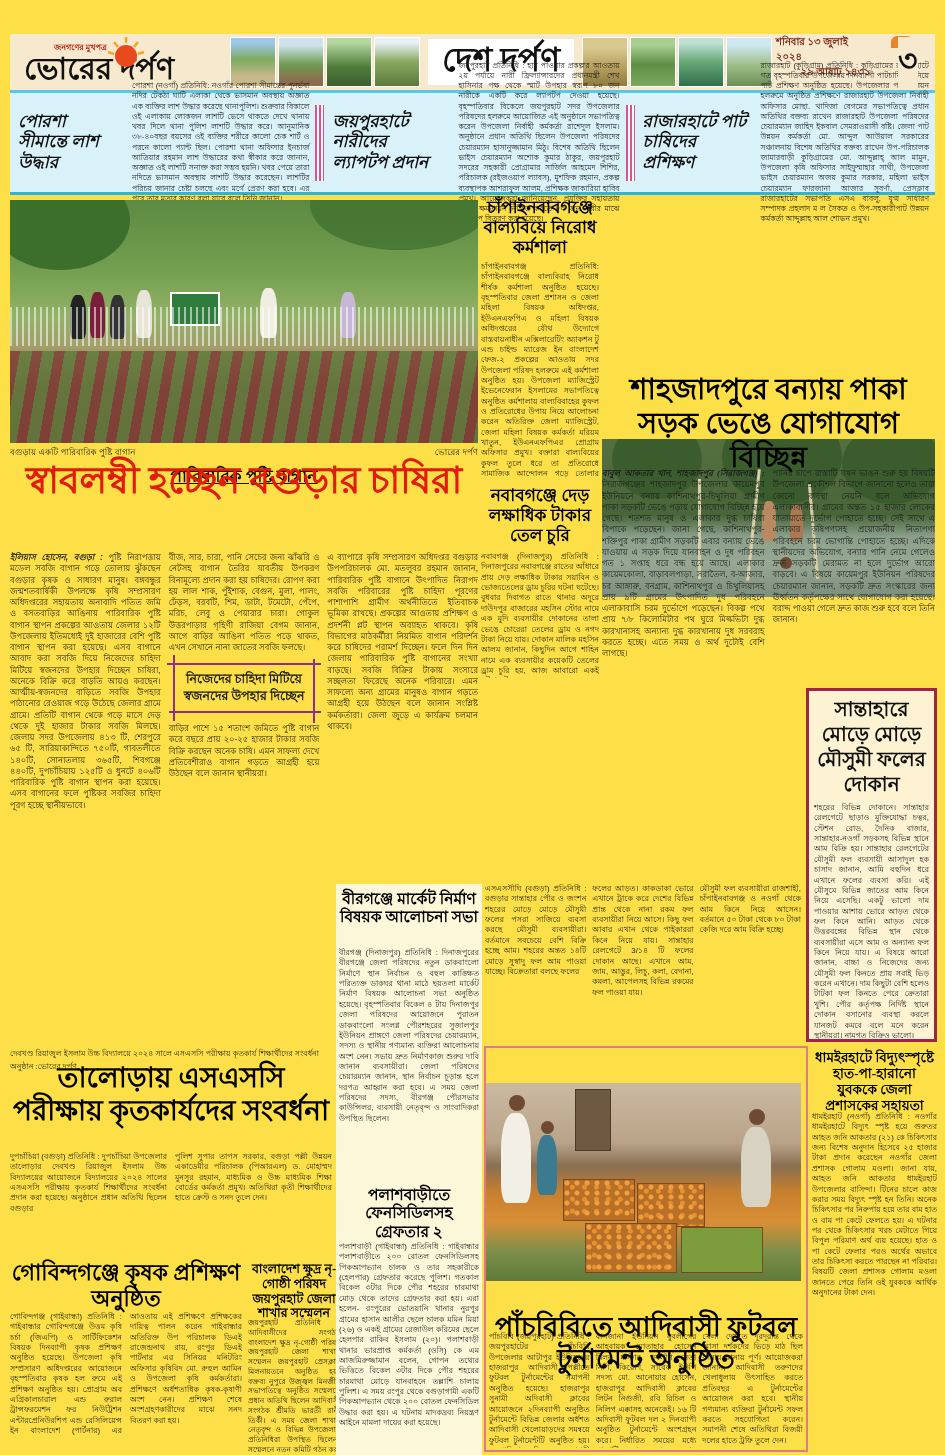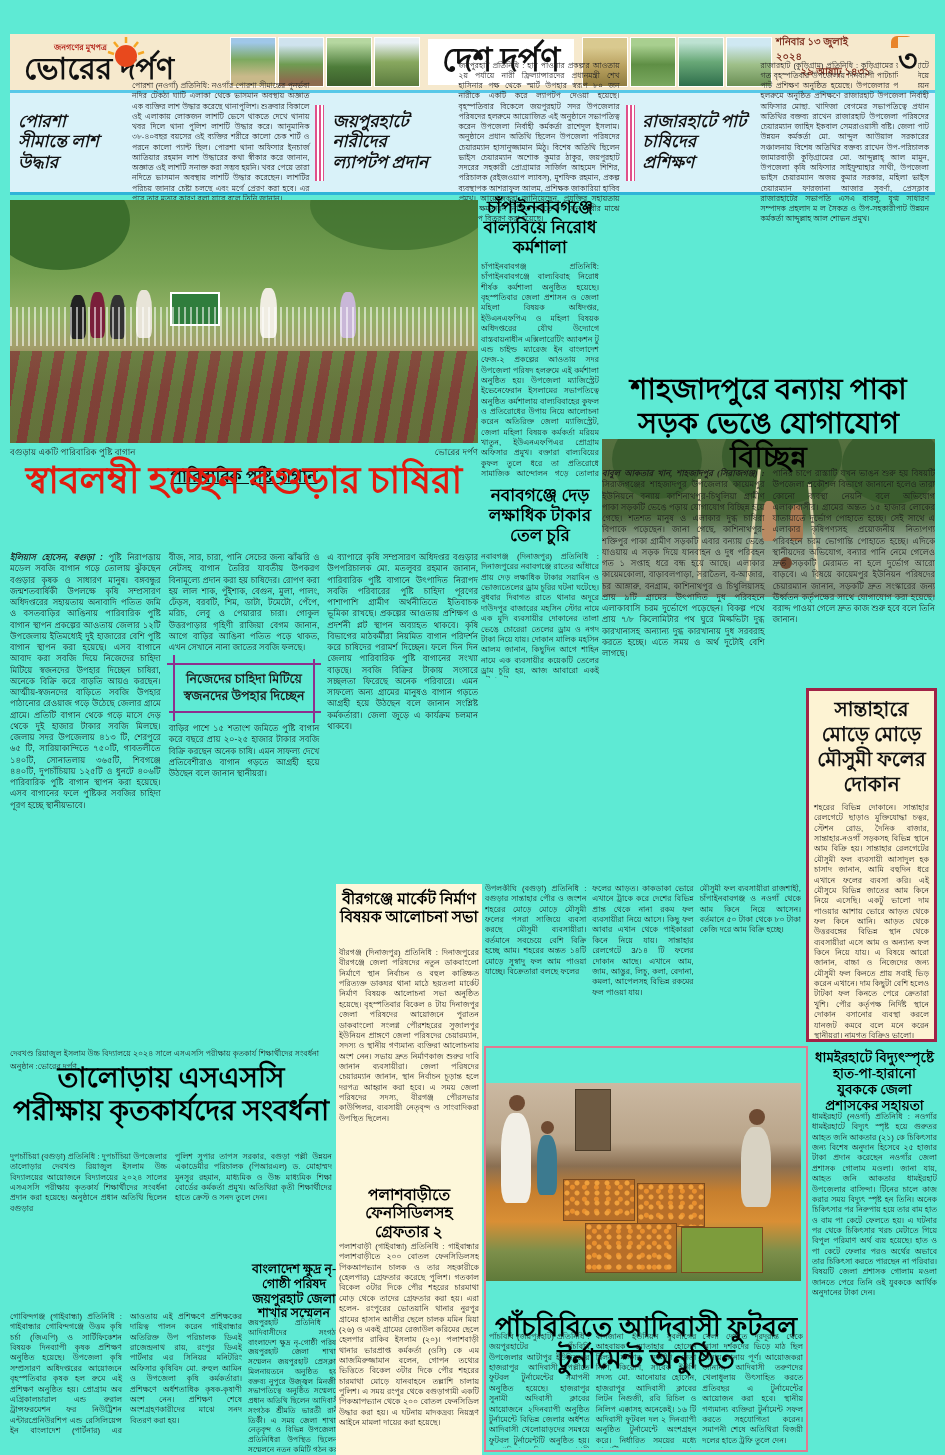--- a/index.html
+++ b/index.html
@@ -1,16 +1,16 @@
 <!DOCTYPE html>
 <html><head>
 <meta charset="utf-8">
 <style>
   html,body{margin:0;padding:0;background:#fff;}
-  .page{position:relative;width:945px;height:1455px;background:#5eead4;overflow:hidden;
+  .page{position:relative;width:945px;height:1455px;background:#fde047;overflow:hidden;
         font-family:"Liberation Sans",sans-serif;color:#111;}
   .abs{position:absolute;}
   
   .masthead{position:absolute;left:10px;top:34px;width:925px;height:56px;
     background:#f6e9cd;display:flex;align-items:stretch;border-bottom:3px solid #57c8e8;}
   .logo-box{width:215px;position:relative;display:flex;flex-direction:column;justify-content:center;padding-left:14px;}
   .logo-tag{font-size:8px;color:#b01c12;font-weight:bold;margin-left:30px;}
   .logo-text{font-size:30px;font-weight:bold;font-family:"Liberation Serif",serif;line-height:1;}
   .sun{position:absolute;left:96px;top:2px;width:40px;height:20px;overflow:visible;}
   .thumbs{display:flex;align-items:center;gap:2px;padding:3px 4px;}
@@ -212,37 +212,38 @@
     <div class="shape person" style="left:52px;top:52px;width:20px;height:60px;background:#3c7a8f;"></div>
     <div class="shape head" style="left:56px;top:38px;width:13px;height:13px;"></div>
     <div class="shape person" style="left:256px;top:44px;width:30px;height:80px;background:#d8d2c2;"></div>
     <div class="shape head" style="left:264px;top:26px;width:16px;height:16px;"></div>
     <div class="shape crate" style="left:78px;top:96px;width:70px;height:40px;"></div>
     <div class="shape crate" style="left:152px;top:100px;width:66px;height:42px;"></div>
     <div class="shape crate" style="left:100px;top:140px;width:90px;height:48px;"></div>
     <div class="shape crate" style="left:196px;top:144px;width:80px;height:44px;background:#7d9c3c;"></div>
   </div>
   <div class="abs colflex" style="left:485px;top:884px;width:316px;height:158px;overflow:hidden;gap:6px;">
-    <div class="bodysm">উপলকীঘি (বগুড়া) প্রতিনিধি : বগুড়ার সান্তাহার পৌর ও জংশন শহরের মোড়ে মোড়ে মৌসুমী ফলের পসরা সাজিয়ে ব্যবসা করছে মৌসুমী ব্যবসায়ীরা। বর্তমানে সবচেয়ে বেশি বিক্রি হচ্ছে আম। শহরের অন্তত ১৪টি মোড়ে সুস্বাদু ফল আম পাওয়া যাচ্ছে। বিক্রেতারা বলছে ফলের</div>
+    <div class="bodysm">এসএসসীঘি (বগুড়া) প্রতিনিধি : বগুড়ার সান্তাহার পৌর ও জংশন শহরের মোড়ে মোড়ে মৌসুমী ফলের পসরা সাজিয়ে ব্যবসা করছে মৌসুমী ব্যবসায়ীরা। বর্তমানে সবচেয়ে বেশি বিক্রি হচ্ছে আম। শহরের অন্তত ১৪টি মোড়ে সুস্বাদু ফল আম পাওয়া যাচ্ছে। বিক্রেতারা বলছে ফলের</div>
     <div class="bodysm">ফলের আড়ত। কাকডাকা ভোরে এখানে ট্রাকে করে দেশের বিভিন্ন প্রান্ত থেকে নানা রকম ফল ব্যবসায়ীরা নিয়ে আসে। কিছু ফল আবার এখান থেকে পাইকাররা কিনে নিয়ে যায়। সান্তাহার রেলগেটে 3/১৪ টি ফলের দোকান আছে। এখানে আম, জাম, আঙুর, লিচু, কলা, বেদানা, কমলা, আপেলসহ বিভিন্ন রকমের ফল পাওয়া যায়।</div>
     <div class="bodysm">মৌসুমী ফল ব্যবসায়ীরা রাজশাহী, চাঁপাইনবাবগঞ্জ ও নওগাঁ থেকে আম কিনে নিয়ে আসেন। বর্তমানে ৫০ টাকা থেকে ৮০ টাকা কেজি দরে আম বিক্রি হচ্ছে।</div>
   </div>
 
   <div class="abs santabox" style="left:806px;top:688px;width:131px;height:354px;overflow:hidden;">
     <div class="santa-title">সান্তাহারে মোড়ে মোড়ে মৌসুমী ফলের দোকান</div>
     <div class="bodysm">শহরের বিভিন্ন দোকানে। সান্তাহার রেলগেটে ছাড়াও মুক্তিযোদ্ধা চত্বর, স্টেশন রোড, দৈনিক বাজার, সান্তাহার-নওগাঁ সড়কসহ বিভিন্ন স্থানে আম বিক্রি হয়। সান্তাহার রেলগেটের মৌসুমী ফল ব্যবসায়ী আসাদুল হক চাসাদ জানান, আমি বহুদিন ধরে এখানে ফলের ব্যবসা করি। এই মৌসুমে বিভিন্ন জাতের আম কিনে নিয়ে এসেছি। একটু ভালো দাম পাওয়ার আশায় ভোরে আড়ত থেকে ফল কিনে আনি। আড়ত থেকে উত্তরবঙ্গের বিভিন্ন স্থান থেকে ব্যবসায়ীরা এসে আম ও অন্যান্য ফল কিনে নিয়ে যায়। এ বিষয়ে আরো জানান, বাচ্চা ও নিজেদের জন্য মৌসুমী ফল কিনতে প্রায় সবাই ভিড় করেন এখানে। দাম কিছুটা বেশি হলেও টাটকা ফল কিনতে পেরে ক্রেতারা খুশি। পৌর কর্তৃপক্ষ নির্দিষ্ট স্থানে দোকান বসানোর ব্যবস্থা করলে যানজট কমবে বলে মনে করেন স্থানীয়রা। নামগত বিক্রিও ভালো।</div>
   </div>
 
   <div class="abs cap" style="left:10px;top:1047px;width:322px;font-size:7.8px;">দেবখণ্ড রিয়াজুল ইসলাম উচ্চ বিদ্যালয়ে ২০২৪ সালে এসএসসি পরীক্ষায় কৃতকার্য শিক্ষার্থীদের সংবর্ধনা অনুষ্ঠান :ভোরের দর্পণ</div>
   <div class="abs hl" style="left:10px;top:1061px;width:322px;font-size:28px;">তালোড়ায় এসএসসি পরীক্ষায় কৃতকার্যদের সংবর্ধনা</div>
   <div class="abs colflex" style="left:10px;top:1152px;width:322px;height:104px;overflow:hidden;">
     <div class="bodysm">দুপচাঁচিয়া (বগুড়া) প্রতিনিধি : দুপচাঁচিয়া উপজেলার তালোড়ার দেবখণ্ড রিয়াজুল ইসলাম উচ্চ বিদ্যালয়ের আয়োজনে বিদ্যালয়ের ২০২৪ সালের এসএসসি পরীক্ষায় কৃতকার্য শিক্ষার্থীদের সংবর্ধনা প্রদান করা হয়েছে। অনুষ্ঠানে প্রধান অতিথি ছিলেন বগুড়ার</div>
     <div class="bodysm">পুলিশ সুপার তাপস সরকার, বগুড়া পল্লী উন্নয়ন একাডেমীর পরিচালক (পিআরএল) ড. মোহাম্মদ মুনসুর রহমান, মাধ্যমিক ও উচ্চ মাধ্যমিক শিক্ষা বোর্ডের কর্মকর্তা প্রমুখ। অতিথিরা কৃতী শিক্ষার্থীদের হাতে ক্রেস্ট ও সনদ তুলে দেন।</div>
   </div>
 
+  <div class="abs hl" style="left:10px;top:1260px;width:232px;font-size:22px;">গোবিন্দগঞ্জে কৃষক প্রশিক্ষণ অনুষ্ঠিত</div>
   <div class="abs bodysm" style="left:10px;top:1312px;width:232px;height:140px;overflow:hidden;column-count:2;column-gap:8px;">গোবিন্দগঞ্জ (গাইবান্ধা) প্রতিনিধি : গাইবান্ধার গোবিন্দগঞ্জে উত্তম কৃষি চর্চা (জিএপি) ও সার্টিফিকেশন বিষয়ক দিনব্যাপী কৃষক প্রশিক্ষণ অনুষ্ঠিত হয়েছে। উপজেলা কৃষি সম্প্রসারণ অধিদপ্তরের আয়োজনে বৃহস্পতিবার কৃষক হল রুমে এই প্রশিক্ষণ অনুষ্ঠিত হয়। প্রোগ্রাম অব এগ্রিকালচারাল এন্ড রুরাল ট্রান্সফরমেশন ফর নিউট্রিশন এন্টারপ্রেনিউরশিপ এন্ড রেসিলিয়েন্স ইন বাংলাদেশ (পার্টনার) এর আওতায় এই প্রশিক্ষণে প্রশিক্ষকের দায়িত্ব পালন করেন গাইবান্ধার অতিরিক্ত উপ পরিচালক ডিএই রাজেন্দ্রনাথ রায়, রংপুর ডিএই পার্টনার এর সিনিয়র মনিটরিং অফিসার কৃষিবিদ মো. রুহুল আমিন ও উপজেলা কৃষি কর্মকর্তারা। প্রশিক্ষণে অর্ধশতাধিক কৃষক-কৃষাণী অংশ নেন। প্রশিক্ষণ শেষে অংশগ্রহণকারীদের মাঝে সনদ বিতরণ করা হয়।</div>
 
   <div class="abs hl" style="left:248px;top:1262px;width:92px;font-size:12.5px;">বাংলাদেশ ক্ষুদ্র নৃ-গোষ্ঠী পরিষদ জয়পুরহাট জেলা শাখার সম্মেলন</div>
   <div class="abs" style="left:248px;top:1318px;width:92px;height:134px;overflow:hidden;font-size:7.4px;line-height:1.32;text-align:justify;">জয়পুরহাট প্রতিনিধি : আদিবাসীদের সংগঠন বাংলাদেশ ক্ষুদ্র নৃ-গোষ্ঠী পরিষদ জয়পুরহাট জেলা শাখার সম্মেলন জয়পুরহাট প্রেসক্লাব মিলনায়তনে অনুষ্ঠিত হয়। বক্তব্য নুপুরে উজ্জ্বল মিনজীর সভাপতিত্বে অনুষ্ঠিত সম্মেলনে প্রধান অতিথি ছিলেন আদিবাসী সংগঠক শ্রীমতি ভারতী রানী তির্কী। এ সময় জেলা শাখার নেতৃবৃন্দ ও বিভিন্ন উপজেলার প্রতিনিধিরা উপস্থিত ছিলেন। সম্মেলনে নতুন কমিটি গঠন করা হয়।</div>
 
   <div class="abs yellowcol" style="left:336px;top:884px;width:146px;height:571px;"></div>
   <div class="abs hl" style="left:339px;top:890px;width:140px;font-size:15.5px;">বীরগঞ্জে মার্কেট নির্মাণ বিষয়ক আলোচনা সভা</div>
   <div class="abs bodysm" style="left:339px;top:948px;width:140px;height:232px;overflow:hidden;">বীরগঞ্জ (দিনাজপুর) প্রতিনিধি : দিনাজপুরের বীরগঞ্জে জেলা পরিষদের নতুন ডাকবাংলো নির্মাণে স্থান নির্বাচন ও বহুল কাঙ্ক্ষিত পরিত্যক্ত ডাকঘর থানা মাঠে ছয়তলা মার্কেট নির্মাণ বিষয়ক আলোচনা সভা অনুষ্ঠিত হয়েছে। বৃহস্পতিবার বিকেল ৪ টায় দিনাজপুর জেলা পরিষদের আয়োজনে পুরাতন ডাকবাংলো সংলগ্ন পৌরশহরের সুজালপুর ইউনিয়ন প্রাঙ্গণে জেলা পরিষদের চেয়ারম্যান, সদস্য ও স্থানীয় গণ্যমান্য ব্যক্তিরা আলোচনায় অংশ নেন। সভায় দ্রুত নির্মাণকাজ শুরুর দাবি জানান ব্যবসায়ীরা। জেলা পরিষদের চেয়ারম্যান জানান, স্থান নির্বাচন চূড়ান্ত হলে দরপত্র আহ্বান করা হবে। এ সময় জেলা পরিষদের সদস্য, বীরগঞ্জ পৌরসভার কাউন্সিলর, ব্যবসায়ী নেতৃবৃন্দ ও সাংবাদিকরা উপস্থিত ছিলেন।</div>
   <div class="abs hl" style="left:339px;top:1186px;width:140px;font-size:15.5px;">পলাশবাড়ীতে ফেনসিডিলসহ গ্রেফতার ২</div>
   <div class="abs bodysm" style="left:339px;top:1242px;width:140px;height:208px;overflow:hidden;">পলাশবাড়ী (গাইবান্ধা) প্রতিনিধি : গাইবান্ধার পলাশবাড়ীতে ২০০ বোতল ফেনসিডিলসহ পিকআপভ্যান চালক ও তার সহকারীকে (হেলপার) গ্রেফতার করেছে পুলিশ। গতকাল বিকেল ৩টার দিকে পৌর শহরের চারমাথা মোড় থেকে তাদের গ্রেফতার করা হয়। এরা হলেন- রংপুরের ভোতয়ানি থানার নুরপুর গ্রামের হাসান আলীর ছেলে চালক মমিন মিয়া (২৬) ও একই গ্রামের রেজাউল করিমের ছেলে হেলপার রাকিব ইসলাম (২০)। পলাশবাড়ী থানার ভারপ্রাপ্ত কর্মকর্তা (ওসি) কে এম আজমিরুজ্জামান বলেন, গোপন তথ্যের ভিত্তিতে বিকেল ৩টার দিকে পৌর শহরের চারমাথা মোড়ে যানবাহনে তল্লাশি চালায় পুলিশ। এ সময় রংপুর থেকে বগুড়াগামী একটি পিকআপভ্যান থেকে ২০০ বোতল ফেনসিডিল উদ্ধার করা হয়। এ ঘটনায় মাদকদ্রব্য নিয়ন্ত্রণ আইনে মামলা দায়ের করা হয়েছে।</div>

